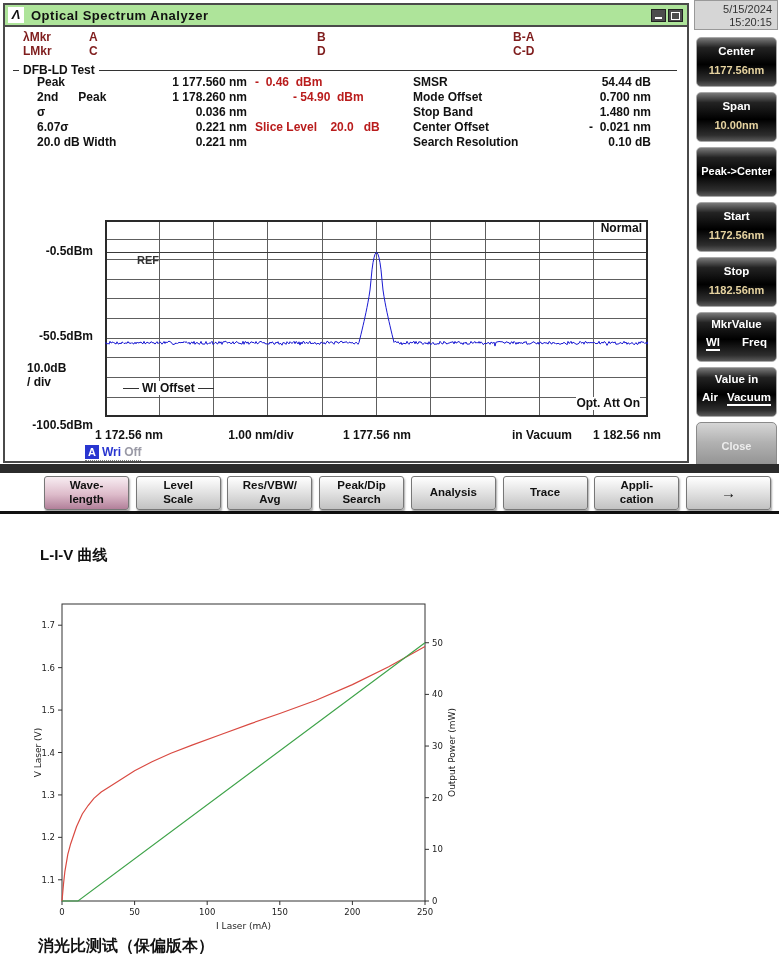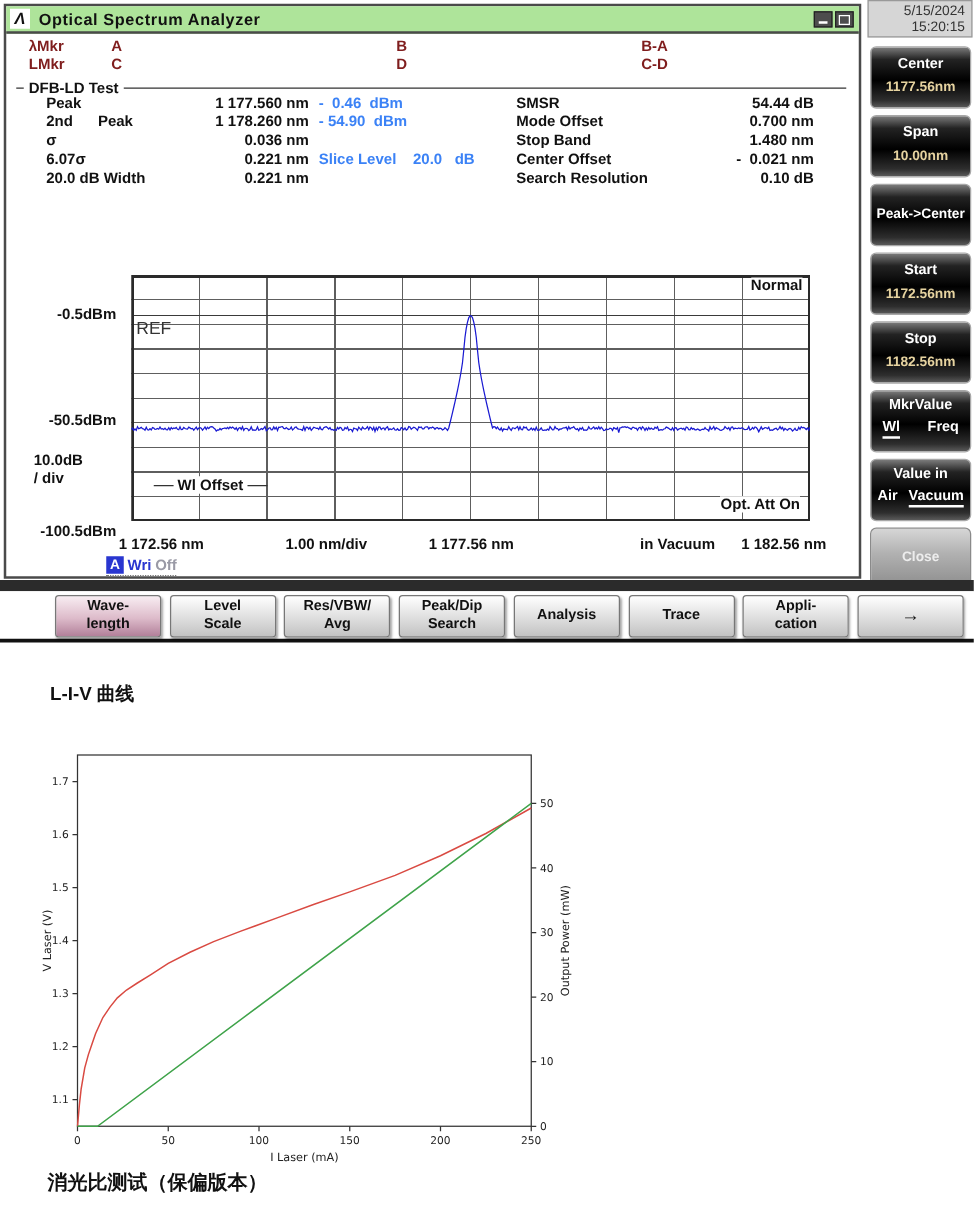--- a/index.html
+++ b/index.html
@@ -16,31 +16,31 @@
   .wb{width:13px;height:11px;background:#4d4d4d;border:1px solid #222;display:flex;align-items:flex-end;justify-content:center;}
   .wb-glyph-min{width:7px;height:2px;background:#fff;margin-bottom:2px;}
   .wb-glyph-max{width:7px;height:6px;border:1px solid #fff;margin-bottom:1px;}
 
   .mk-row{position:absolute;font-weight:bold;font-size:12px;color:#7f1d1d;white-space:pre;}
   .legend-line{position:absolute;left:8px;right:10px;top:65px;border-top:1px solid #333;}
   .legend-label{position:absolute;left:14px;top:58px;background:#fff;padding:0 4px;font-weight:bold;font-size:12px;color:#111;}
 
   .r-name{position:absolute;left:32px;font-weight:bold;font-size:12px;color:#111;white-space:pre;}
   .r-wl{position:absolute;left:118px;width:124px;text-align:right;font-weight:bold;font-size:12px;color:#111;white-space:pre;}
-  .r-extra{position:absolute;left:250px;font-weight:bold;font-size:12px;color:#3b82f6;white-space:pre;}
+  .r-extra{position:absolute;left:250px;font-weight:bold;font-size:12px;color:#b91c1c;white-space:pre;}
   .rr-name{position:absolute;left:408px;font-weight:bold;font-size:12px;color:#111;white-space:pre;}
   .rr-val{position:absolute;left:528px;width:118px;text-align:right;font-weight:bold;font-size:12px;color:#111;white-space:pre;}
 
   #res-box{position:absolute;left:7px;top:160px;width:664px;height:44px;border:2px solid #444;}
   .set-item{position:absolute;font-weight:bold;font-size:12px;color:#111;white-space:pre;}
 
   #graph{position:absolute;left:100px;top:215px;width:543px;height:197px;}
   #osa-svg{position:absolute;left:0;top:0;}
   .ov{position:absolute;font-weight:bold;font-size:12px;color:#111;background:#fff;line-height:13px;}
-  .ov-ref{position:absolute;font-weight:normal;font-size:14px;color:#333;background:transparent;}
+  .ov-ref{position:absolute;font-weight:bold;font-size:11px;color:#333;background:transparent;margin-left:28px;}
   .wl-offset{position:absolute;left:18px;top:161px;display:flex;align-items:center;font-weight:bold;font-size:12px;color:#111;background:transparent;}
   .wl-offset .tick-line{display:inline-block;width:16px;height:1px;background:#333;}
   .wl-offset .txt{background:#fff;padding:0 3px;}
 
   .ylab{position:absolute;left:8px;width:80px;text-align:right;font-weight:bold;font-size:12px;color:#111;}
   .yscale{position:absolute;left:22px;font-weight:bold;font-size:12px;color:#111;line-height:14px;}
   .xlab{position:absolute;transform:translateX(-50%);font-weight:bold;font-size:12px;color:#111;white-space:nowrap;}
 
   .trace-info{position:absolute;left:80px;top:440px;display:flex;align-items:center;gap:3px;border-bottom:1px dotted #777;padding-bottom:1px;}
   .trace-box{width:14px;height:14px;background:#2936d0;color:#fff;font-weight:bold;font-size:11px;text-align:center;line-height:14px;}
@@ -107,21 +107,21 @@
     <span class="mk-row" style="left:508px;top:39px;">C-D</span>
 
     <div class="legend-line"></div>
     <span class="legend-label">DFB-LD Test</span>
 
     <span class="r-name" style="top:70px;">Peak</span>
     <span class="r-wl" style="top:70px;">1 177.560 nm</span>
     <span class="r-extra" style="top:70px;">-  0.46  dBm</span>
     <span class="r-name" style="top:85px;">2nd      Peak</span>
     <span class="r-wl" style="top:85px;">1 178.260 nm</span>
-    <span class="r-extra" style="top:85px;">- 54.90  dBm</span>
+    <span class="r-extra" style="top:85px;margin-left:38px;">- 54.90  dBm</span>
     <span class="r-name" style="top:100px;">σ</span>
     <span class="r-wl" style="top:100px;">0.036 nm</span>
     <span class="r-name" style="top:115px;">6.07σ</span>
     <span class="r-wl" style="top:115px;">0.221 nm</span>
     <span class="r-extra" style="top:115px;">Slice Level    20.0   dB</span>
     <span class="r-name" style="top:130px;">20.0 dB Width</span>
     <span class="r-wl" style="top:130px;">0.221 nm</span>
 
     <span class="rr-name" style="top:70px;">SMSR</span>
     <span class="rr-val" style="top:70px;">54.44 dB</span>

